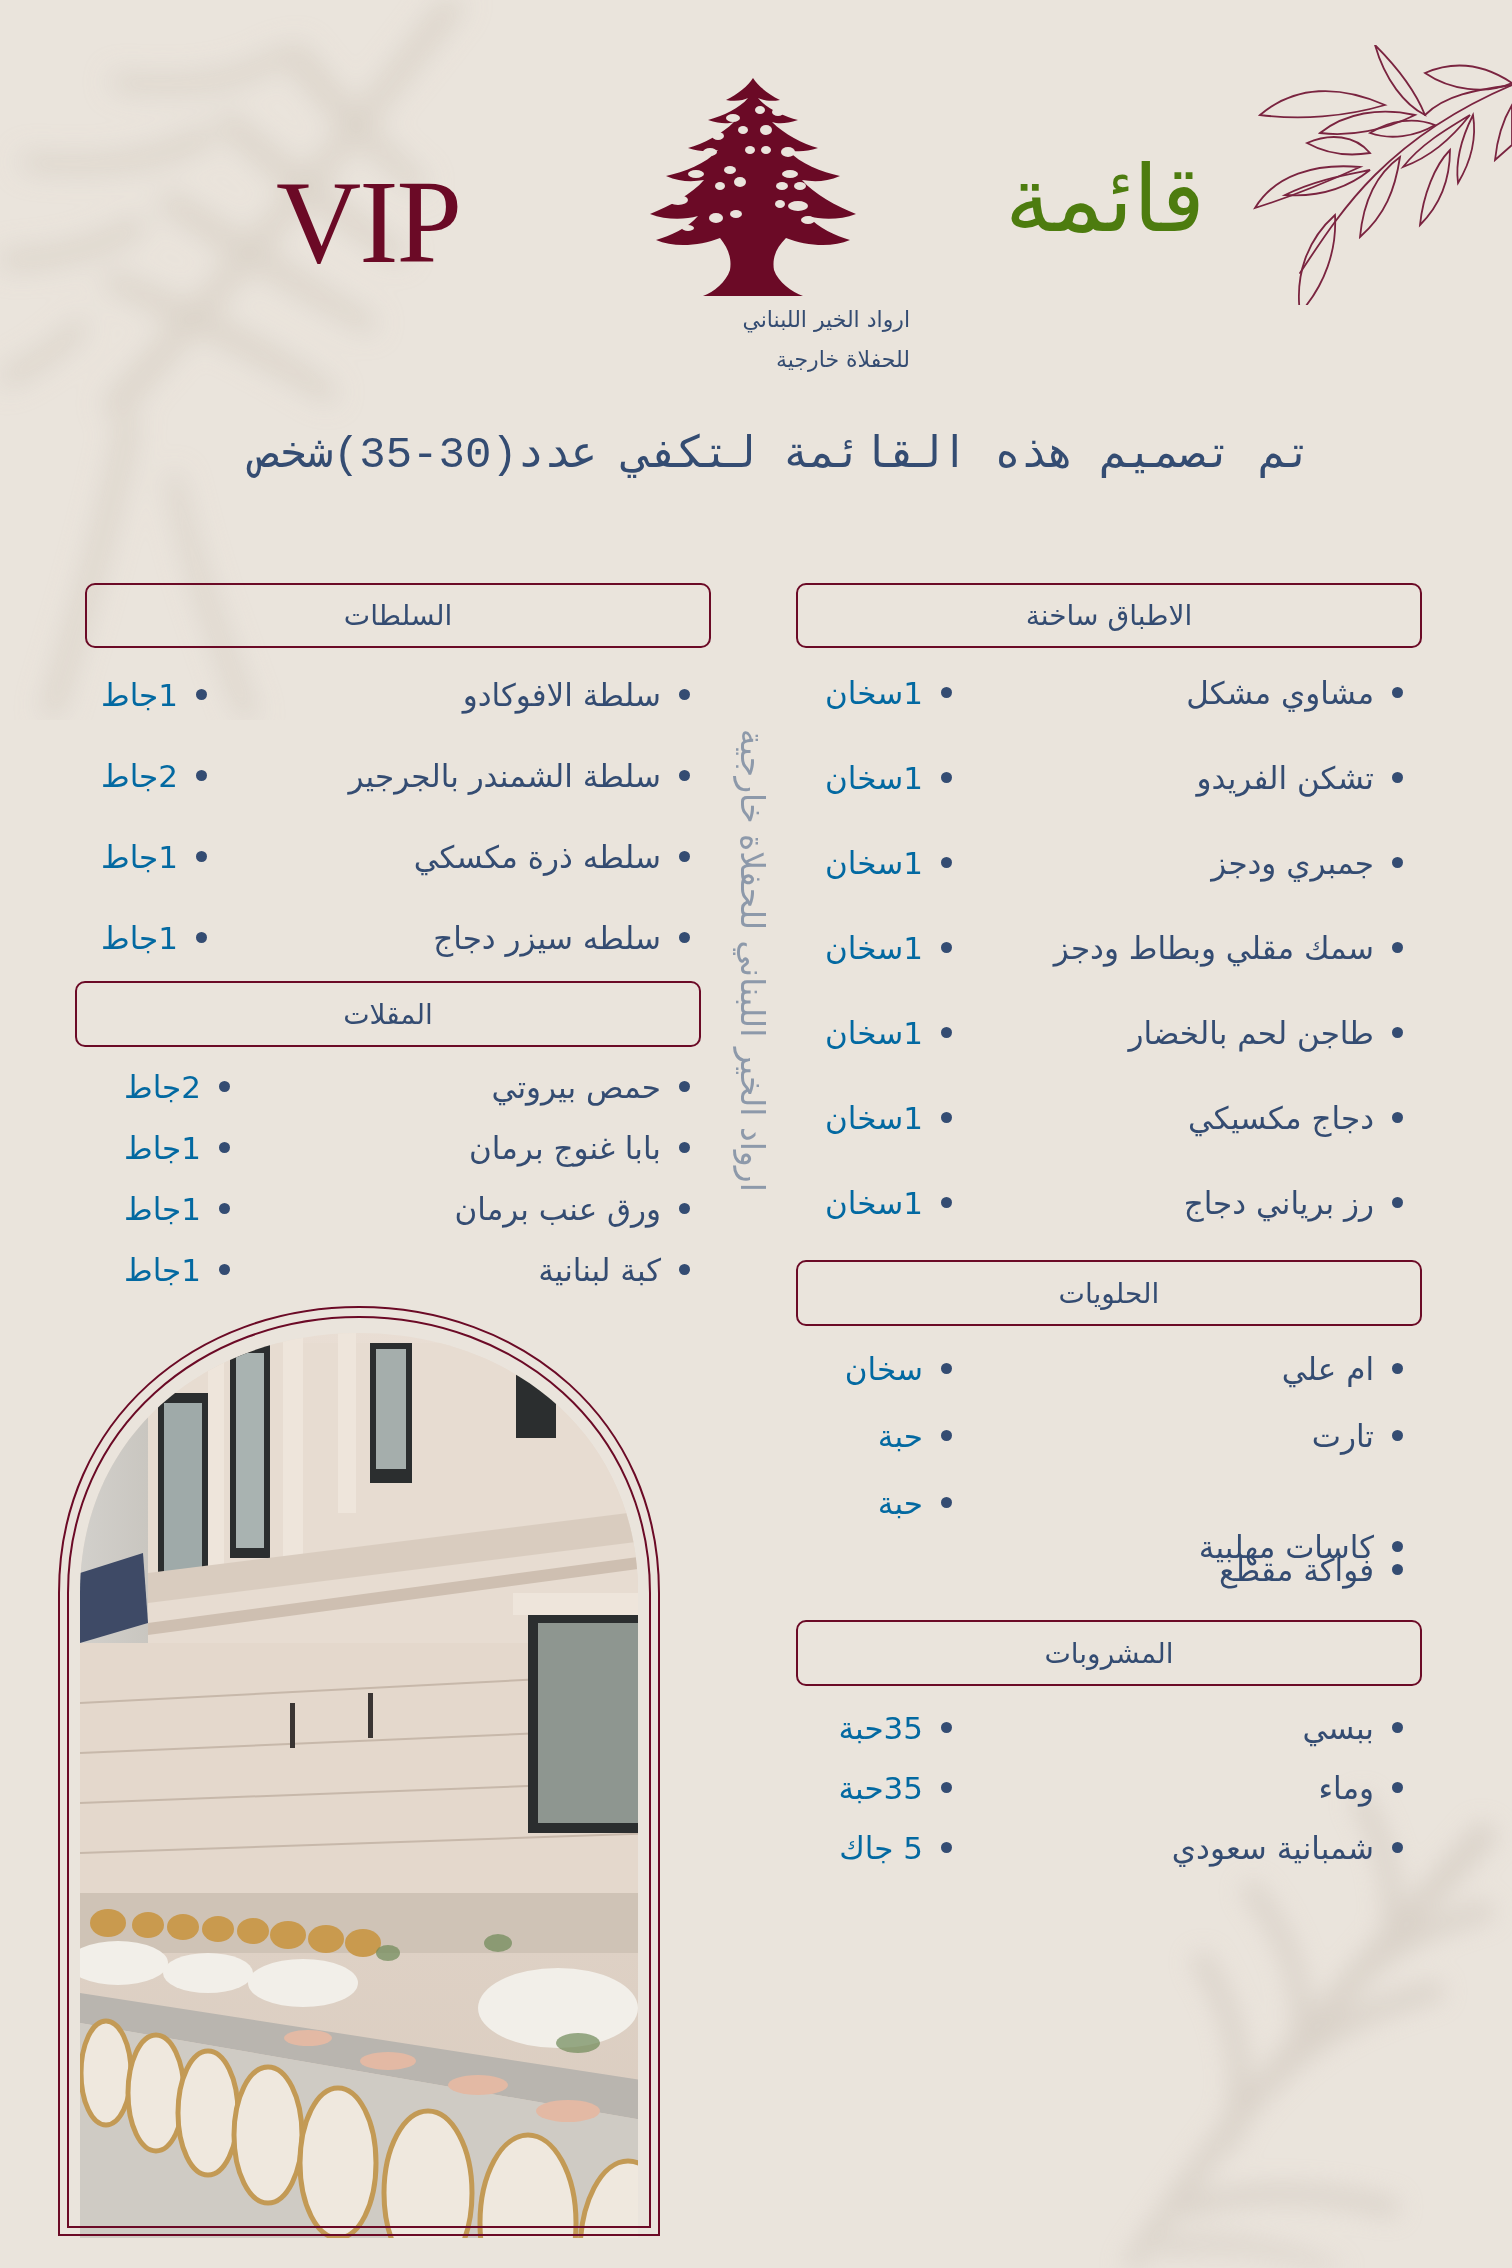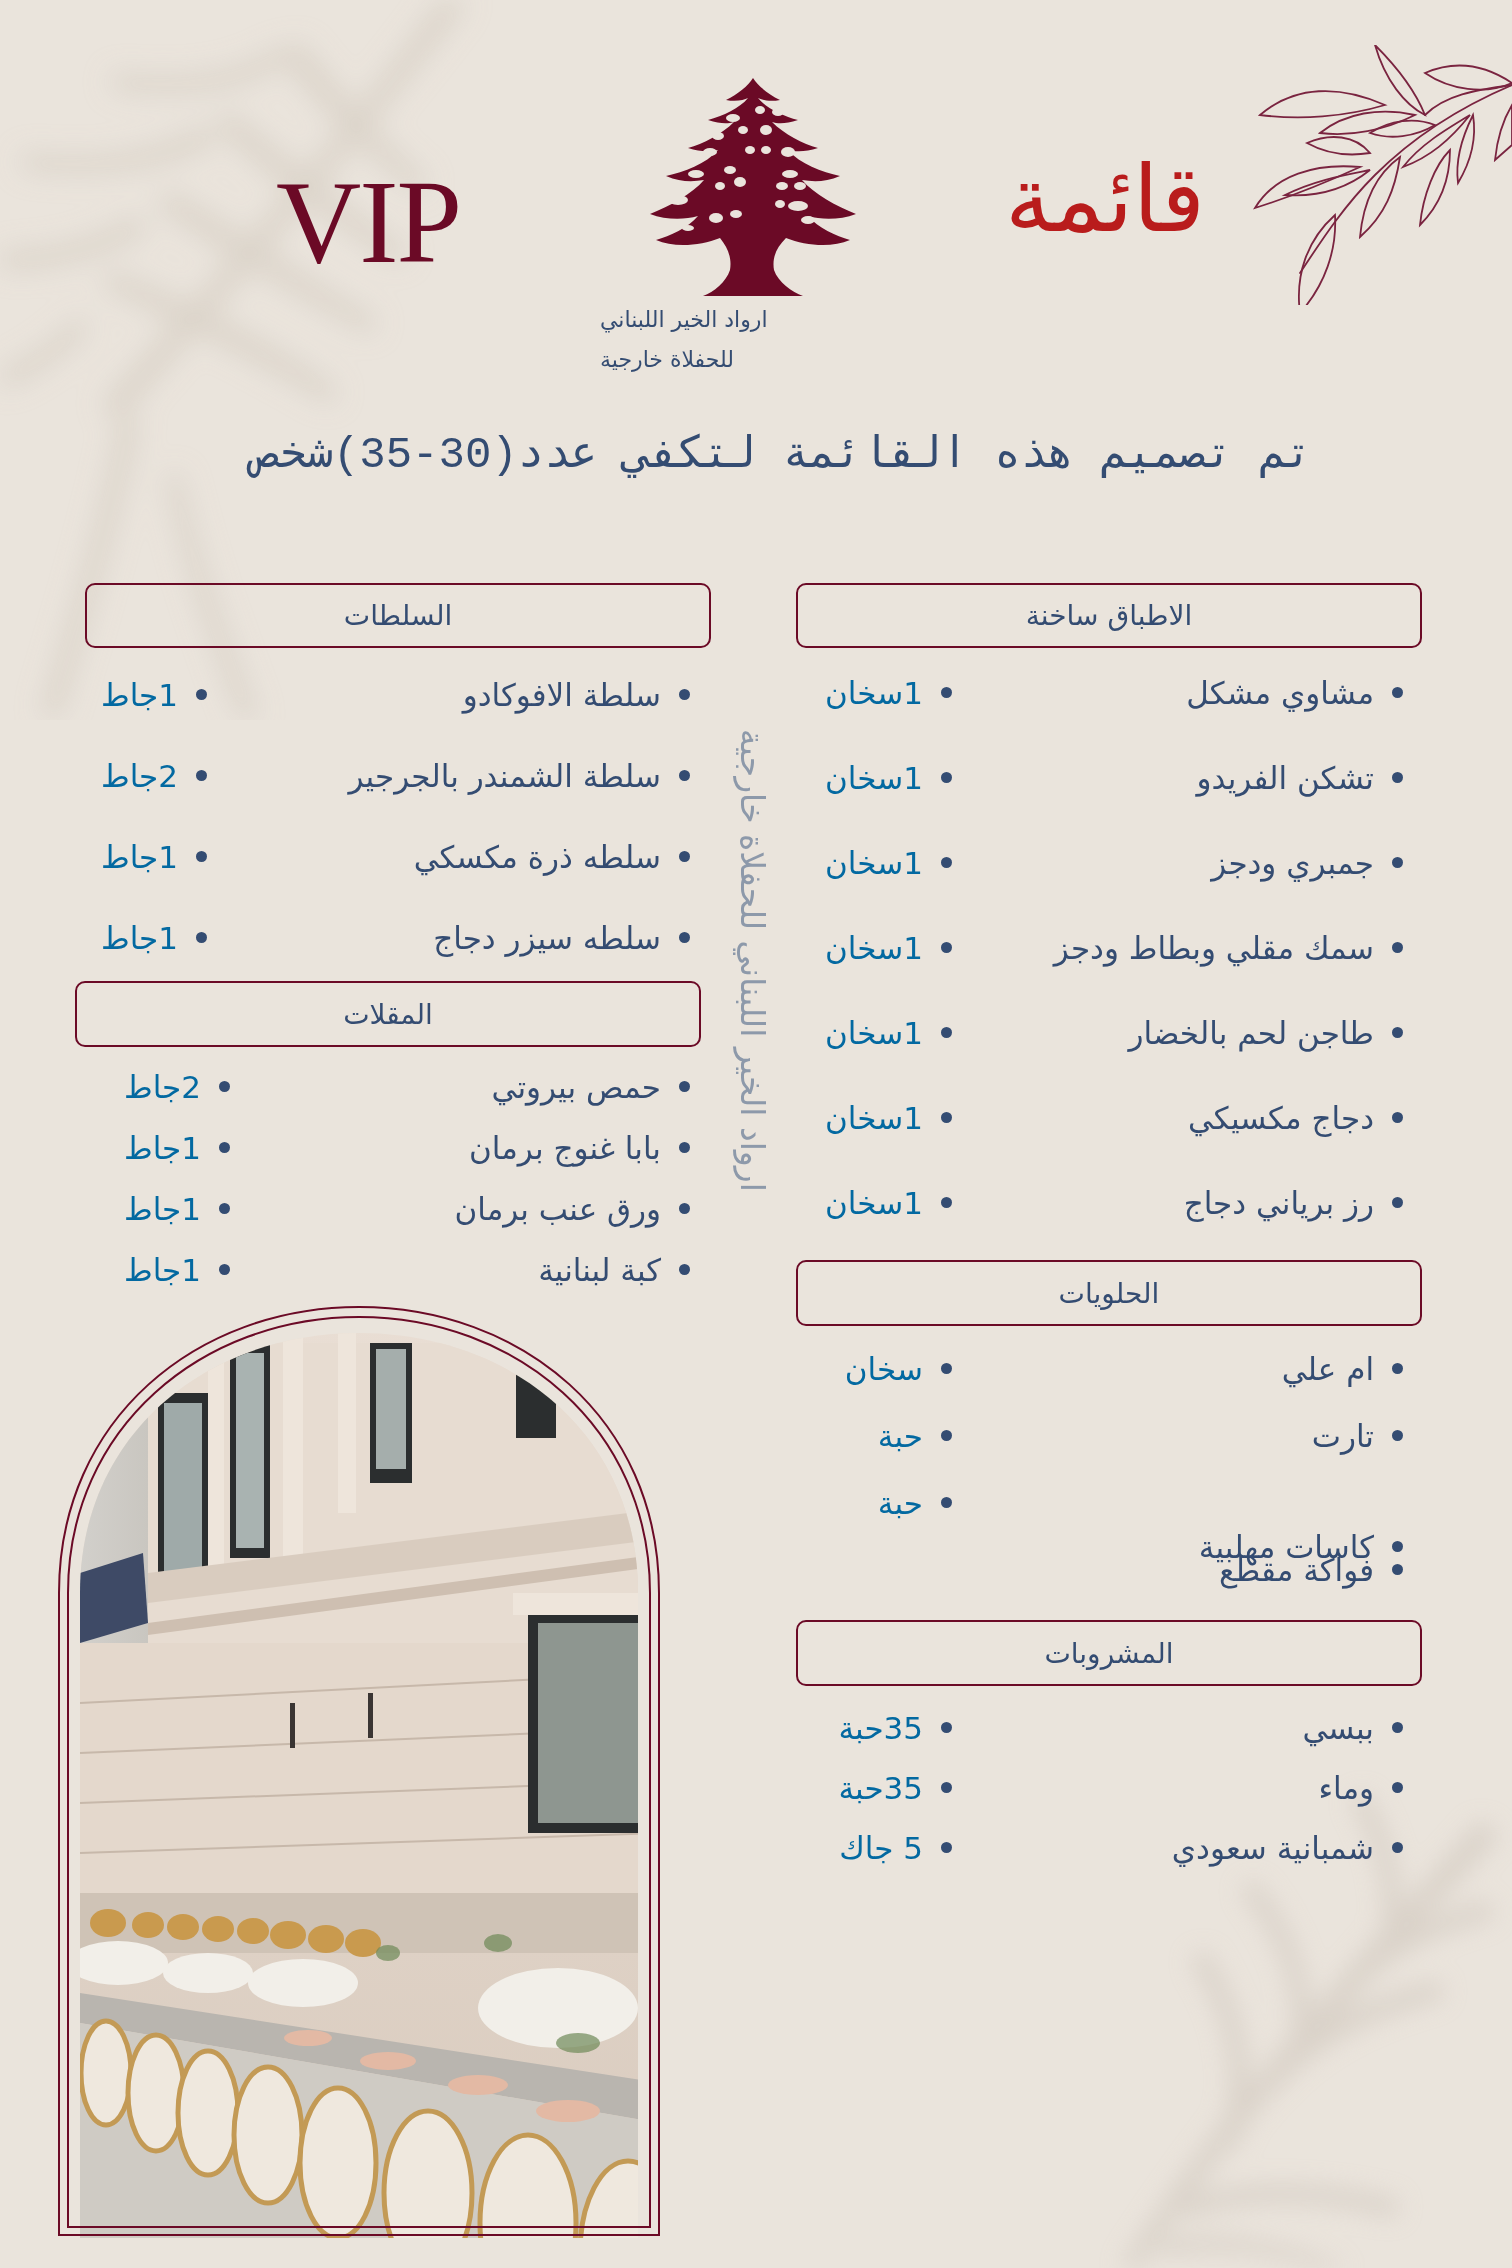--- a/index.html
+++ b/index.html
@@ -13,25 +13,25 @@
     .abs { position: absolute; }
 
     .vip {
       left: 276px; top: 132px; width: 220px; height: 130px;
       font-family: "Liberation Serif", serif; font-size: 118px; line-height: 130px;
       color: #6B0A26; letter-spacing: -2px; margin-top: 26px;
     }
     .title-ar {
       left: 980px; top: 130px; width: 250px; height: 140px;
       font-family: "DejaVu Sans", sans-serif; font-size: 92px; line-height: 140px;
-      color: #b91c1c; text-align: center; direction: rtl;
+      color: #4d7c0f; text-align: center; direction: rtl;
     }
     .logo { left: 648px; top: 78px; width: 210px; height: 225px; }
     .logo-line {
-      left: 600px; width: 310px; text-align: left; direction: rtl;
+      left: 600px; width: 310px; text-align: right; direction: rtl;
       font-family: "DejaVu Sans", sans-serif; color: #344C72;
     }
     .logo-line.l1 { top: 305px; font-size: 22px; line-height: 30px; }
     .logo-line.l2 { top: 345px; font-size: 22px; line-height: 30px; }
     .subtitle {
       left: 200px; top: 415px; width: 1112px; height: 80px;
       direction: rtl;
       font-family: Liberation Mono, monospace; font-size: 44px; line-height: 80px;
       color: #344C72;
     }

